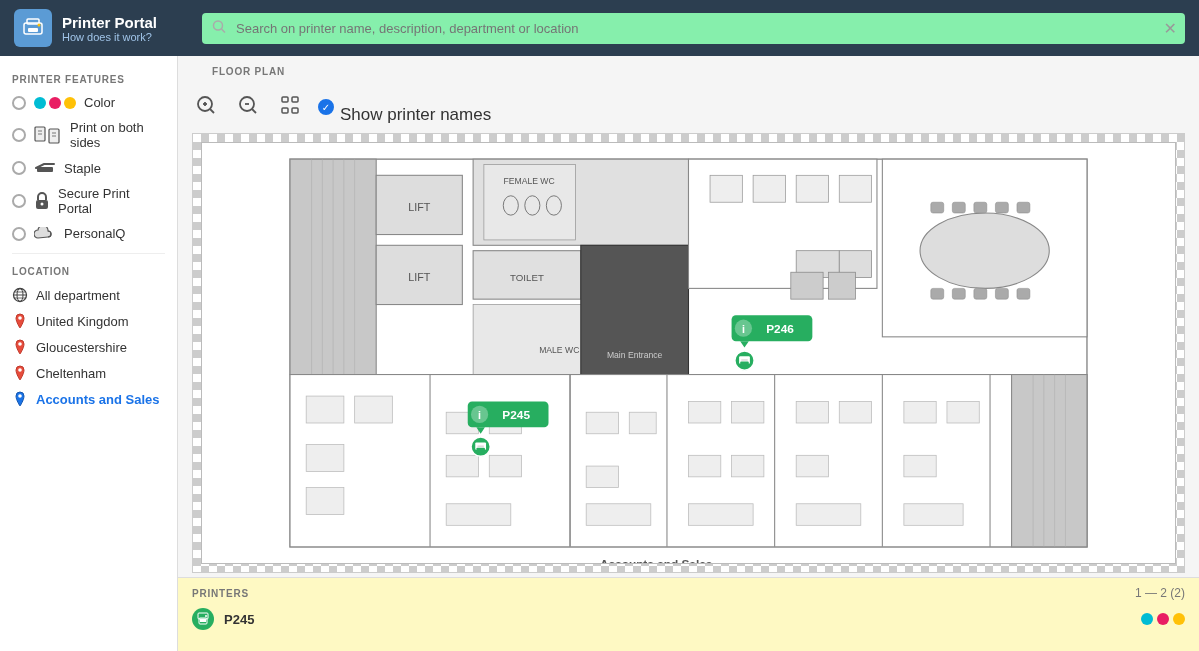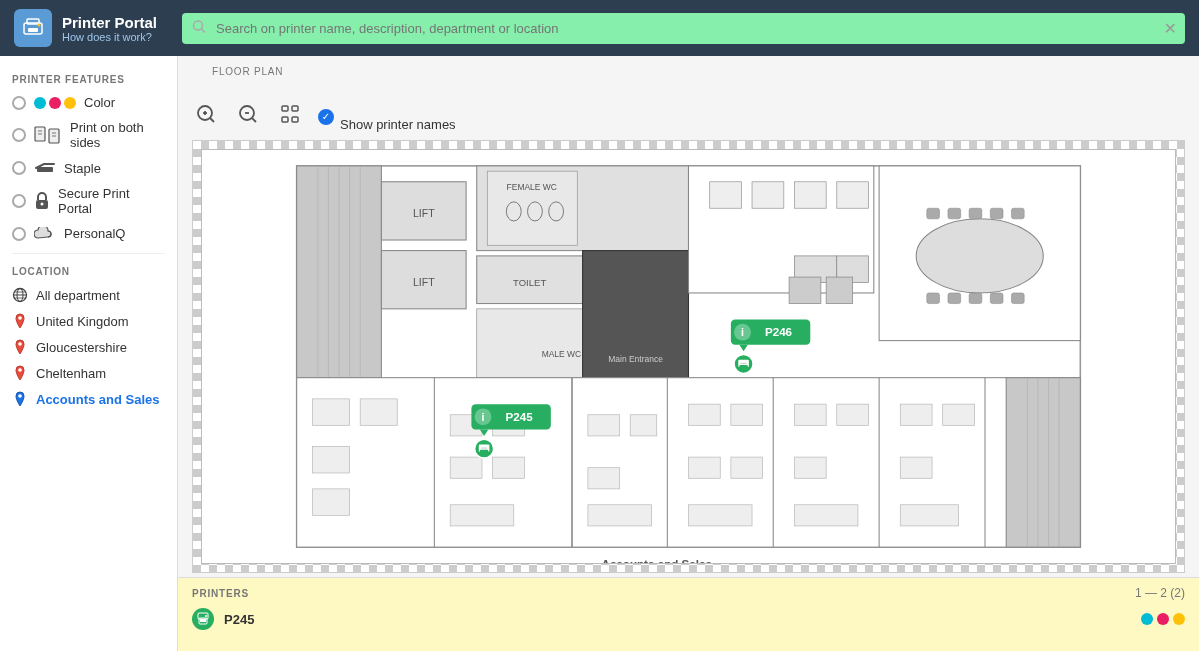--- a/index.html
+++ b/index.html
@@ -5,21 +5,21 @@
     * { box-sizing: border-box; margin: 0; padding: 0; }
     body { font-family: Arial, sans-serif; font-size: 13px; background: #f0f0f0; color: #333; width: 1199px; height: 651px; overflow: hidden; }
 
     
     .header {
       background: #2c3e50;
       display: flex;
       align-items: center;
       padding: 8px 14px;
       height: 56px;
-      gap: 8px;
+      gap: 28px;
     }
     .logo-block {
       display: flex;
       align-items: center;
       gap: 10px;
       min-width: 160px;
     }
     .logo-icon {
       width: 38px; height: 38px;
       background: #5b9bd5;
@@ -132,25 +132,25 @@
 
     
     .floor-plan-section {
       flex: 1;
       padding: 10px 14px 4px;
       display: flex;
       flex-direction: column;
     }
     .section-title {
       font-size: 10px;
-      font-weight: normal;
+      font-weight: bold;
       color: #777;
       letter-spacing: 0.8px;
       text-transform: uppercase;
-      margin-bottom: 24px;
+      margin-bottom: 12px;
       padding-left: 20px;
     }
     .floor-plan-toolbar {
       display: flex;
       align-items: center;
       gap: 14px;
       margin-bottom: 8px;
     }
     .toolbar-btn {
       background: none;
@@ -168,21 +168,21 @@
     }
     .check-circle {
       width: 16px; height: 16px;
       border-radius: 50%;
       border: 2px solid #1a73e8;
       background: #1a73e8;
       display: flex; align-items: center; justify-content: center;
       color: white;
       font-size: 10px;
     }
-    .show-names-label { font-size: 13px; color: #333; margin-top: 16px; }
+    .show-names-label { font-size: 17px; color: #333; margin-top: 16px; }
 
     
     .floor-plan-canvas {
       flex: 1;
       background: repeating-conic-gradient(#ccc 0% 25%, white 0% 50%) 0 0 / 16px 16px;
       border: 1px solid #ccc;
       position: relative;
       overflow: hidden;
     }
     .floor-plan-inner {

